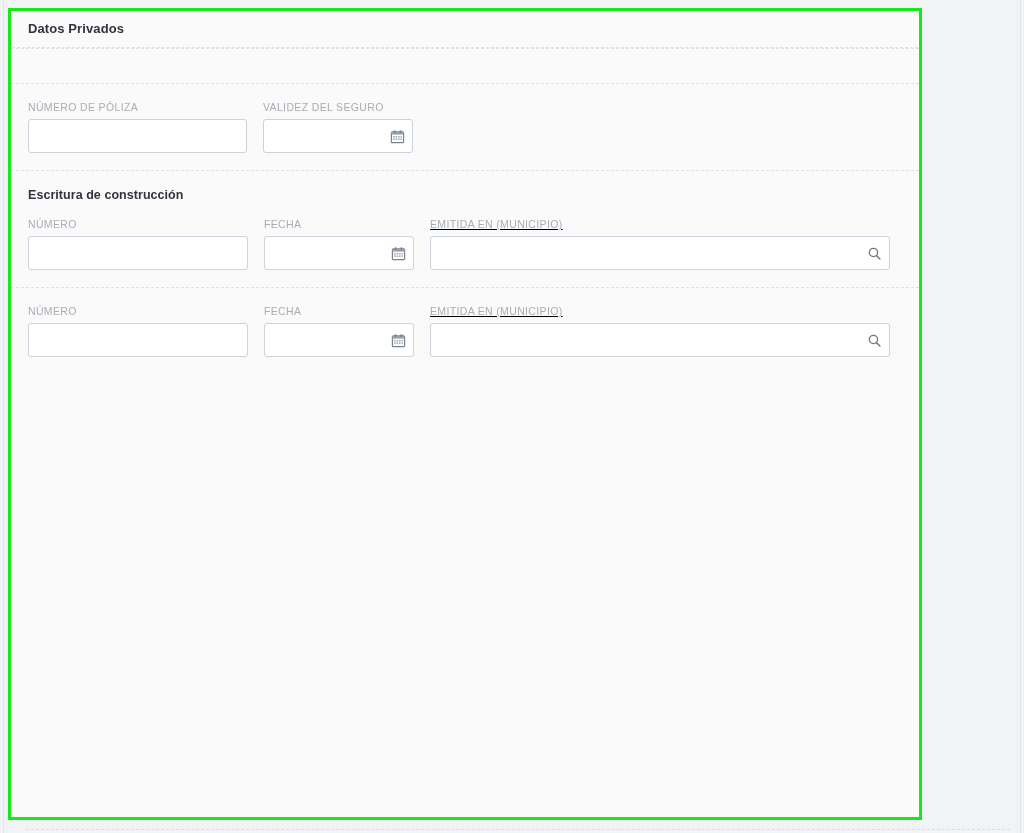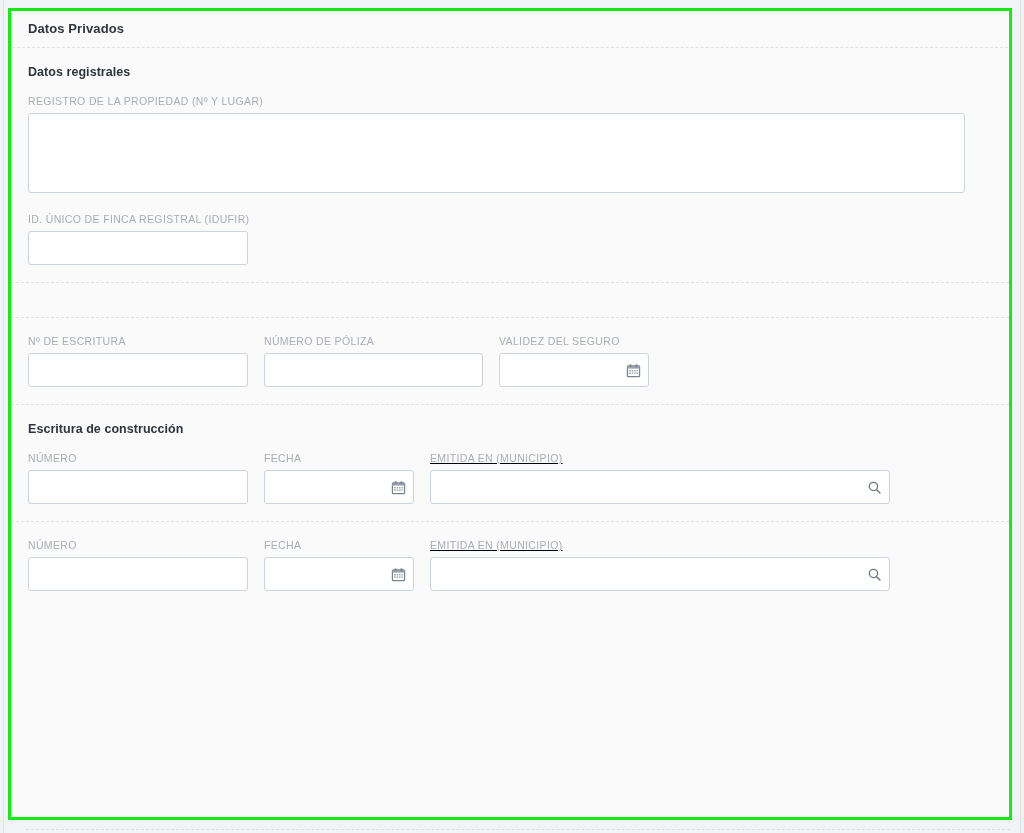--- a/index.html
+++ b/index.html
@@ -33,21 +33,21 @@
   }
   .gutter-line.right {
     left: 1020px;
   }
 
   
   #panel {
     position: absolute;
     left: 8px;
     top: 8px;
-    width: 1004px;
+    width: 914px;
     height: 812px;
     border: 3px solid #17e817;
     background: #fafafa;
   }
 
   .panel-inner {
     position: relative;
     width: 100%;
     height: 100%;
     background: #fafafa;
@@ -190,58 +190,31 @@
   <div class="gutter-line right"></div>
 
   <div id="panel">
     <div class="panel-inner">
 
       <div class="panel-header">
         <div class="panel-title">Datos Privados</div>
       </div>
       <div class="divider"></div>
 
+      <div class="sect-divider"></div>
+
       <div class="section">
-        <div class="section-title">Datos registrales</div>
+
+      </div>
+      <div class="sect-divider"></div>
+
+      <div class="section">
 
         <div class="fields-row">
-          <div class="field w-registro">
-            <label class="field-label">REGISTRO DE LA PROPIEDAD (Nº Y LUGAR)</label>
-            <div class="input-wrap">
-              <textarea class="text-area" placeholder="" style=""></textarea>
-            </div>
-          </div>
-        </div>
-
-        <div class="fields-row" style="margin-top:16px;">
-          <div class="field w-small">
-            <label class="field-label">ID. ÚNICO DE FINCA REGISTRAL (IDUFIR)</label>
-            <div class="input-wrap">
-              <input class="text-input" type="text" placeholder="" style="">
-            </div>
-          </div>
-        </div>
-      </div>
-      <div class="sect-divider"></div>
-
-      <div class="section">
-
-      </div>
-      <div class="sect-divider"></div>
-
-      <div class="section">
-
-        <div class="fields-row">
-
-          <div class="field w-small">
-            <label class="field-label">Nº DE ESCRITURA</label>
-            <div class="input-wrap">
-              <input class="text-input" type="text" placeholder="" style="">
-            </div>
-          </div>
+
 
           <div class="field w-medium">
             <label class="field-label">NÚMERO DE PÓLIZA</label>
             <div class="input-wrap">
               <input class="text-input" type="text" placeholder="" style="">
             </div>
           </div>
 
           <div class="field w-date">
             <label class="field-label">VALIDEZ DEL SEGURO</label>

